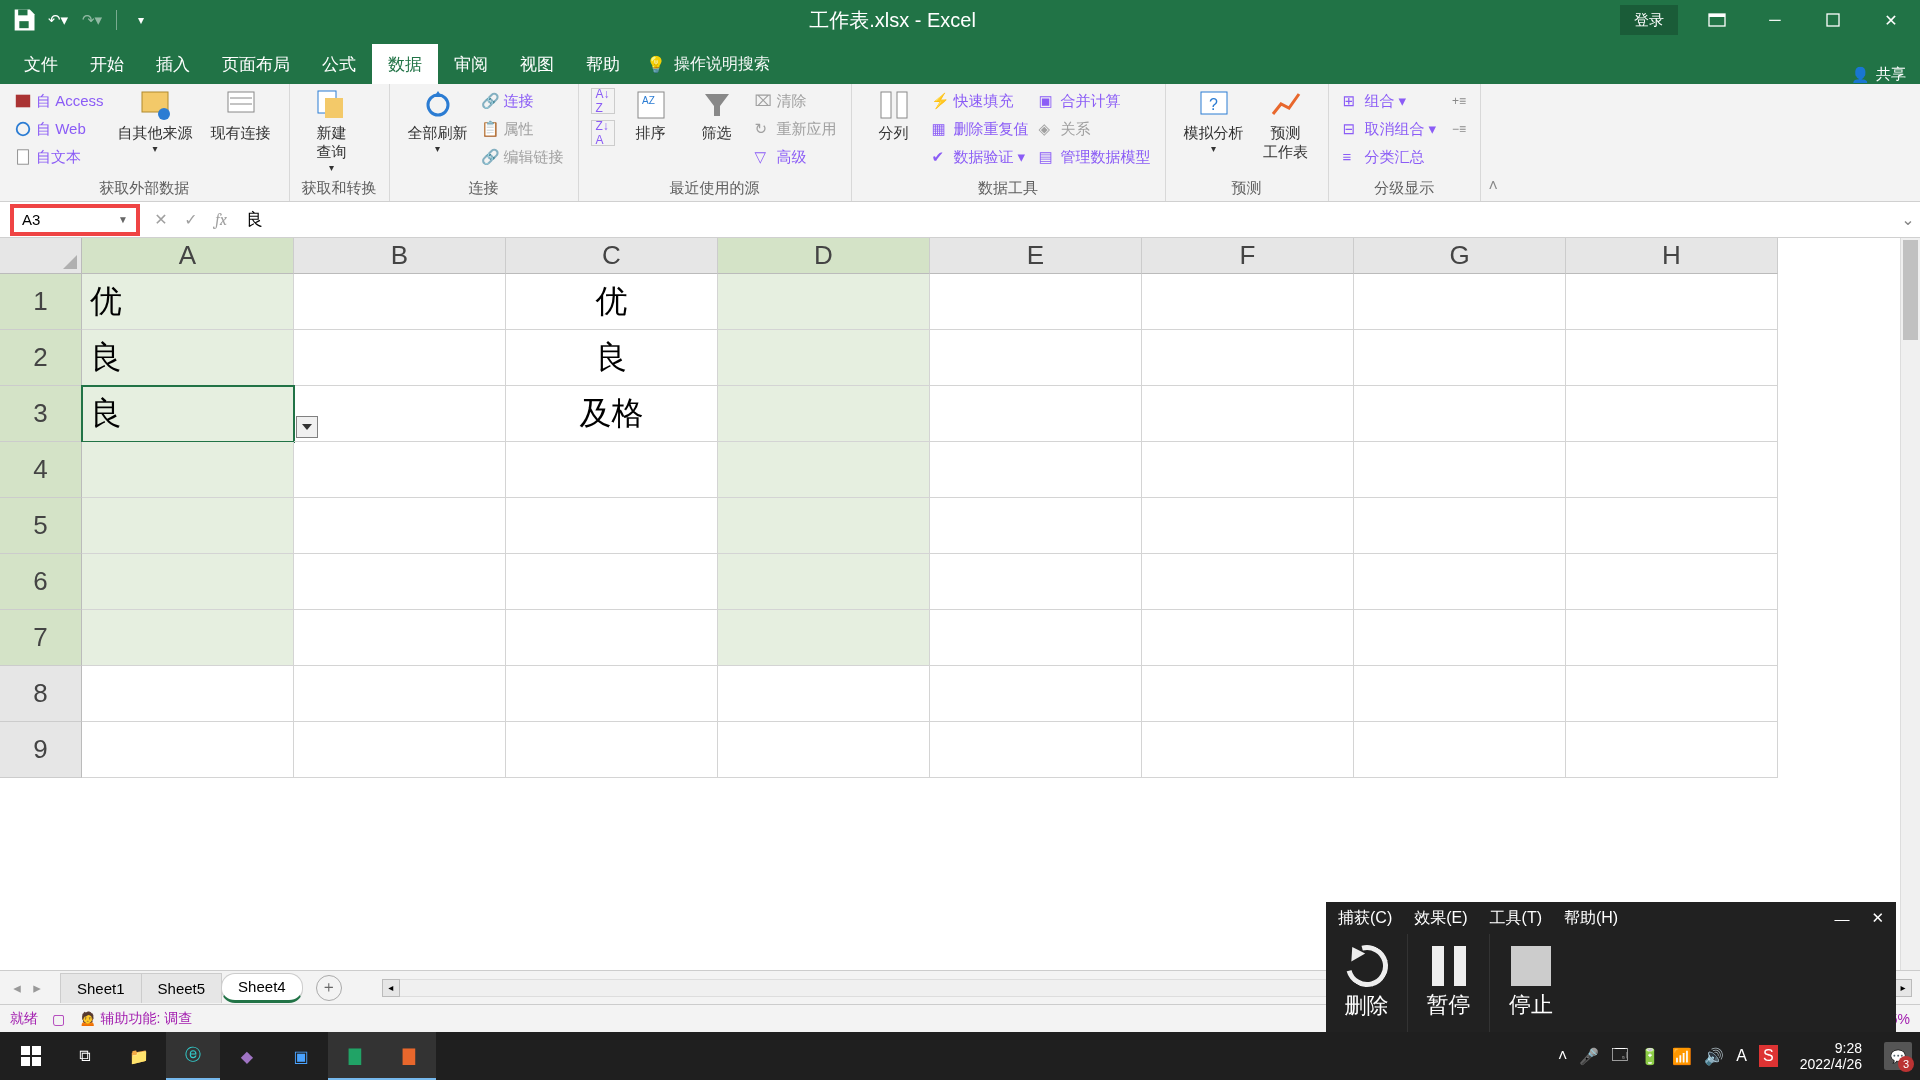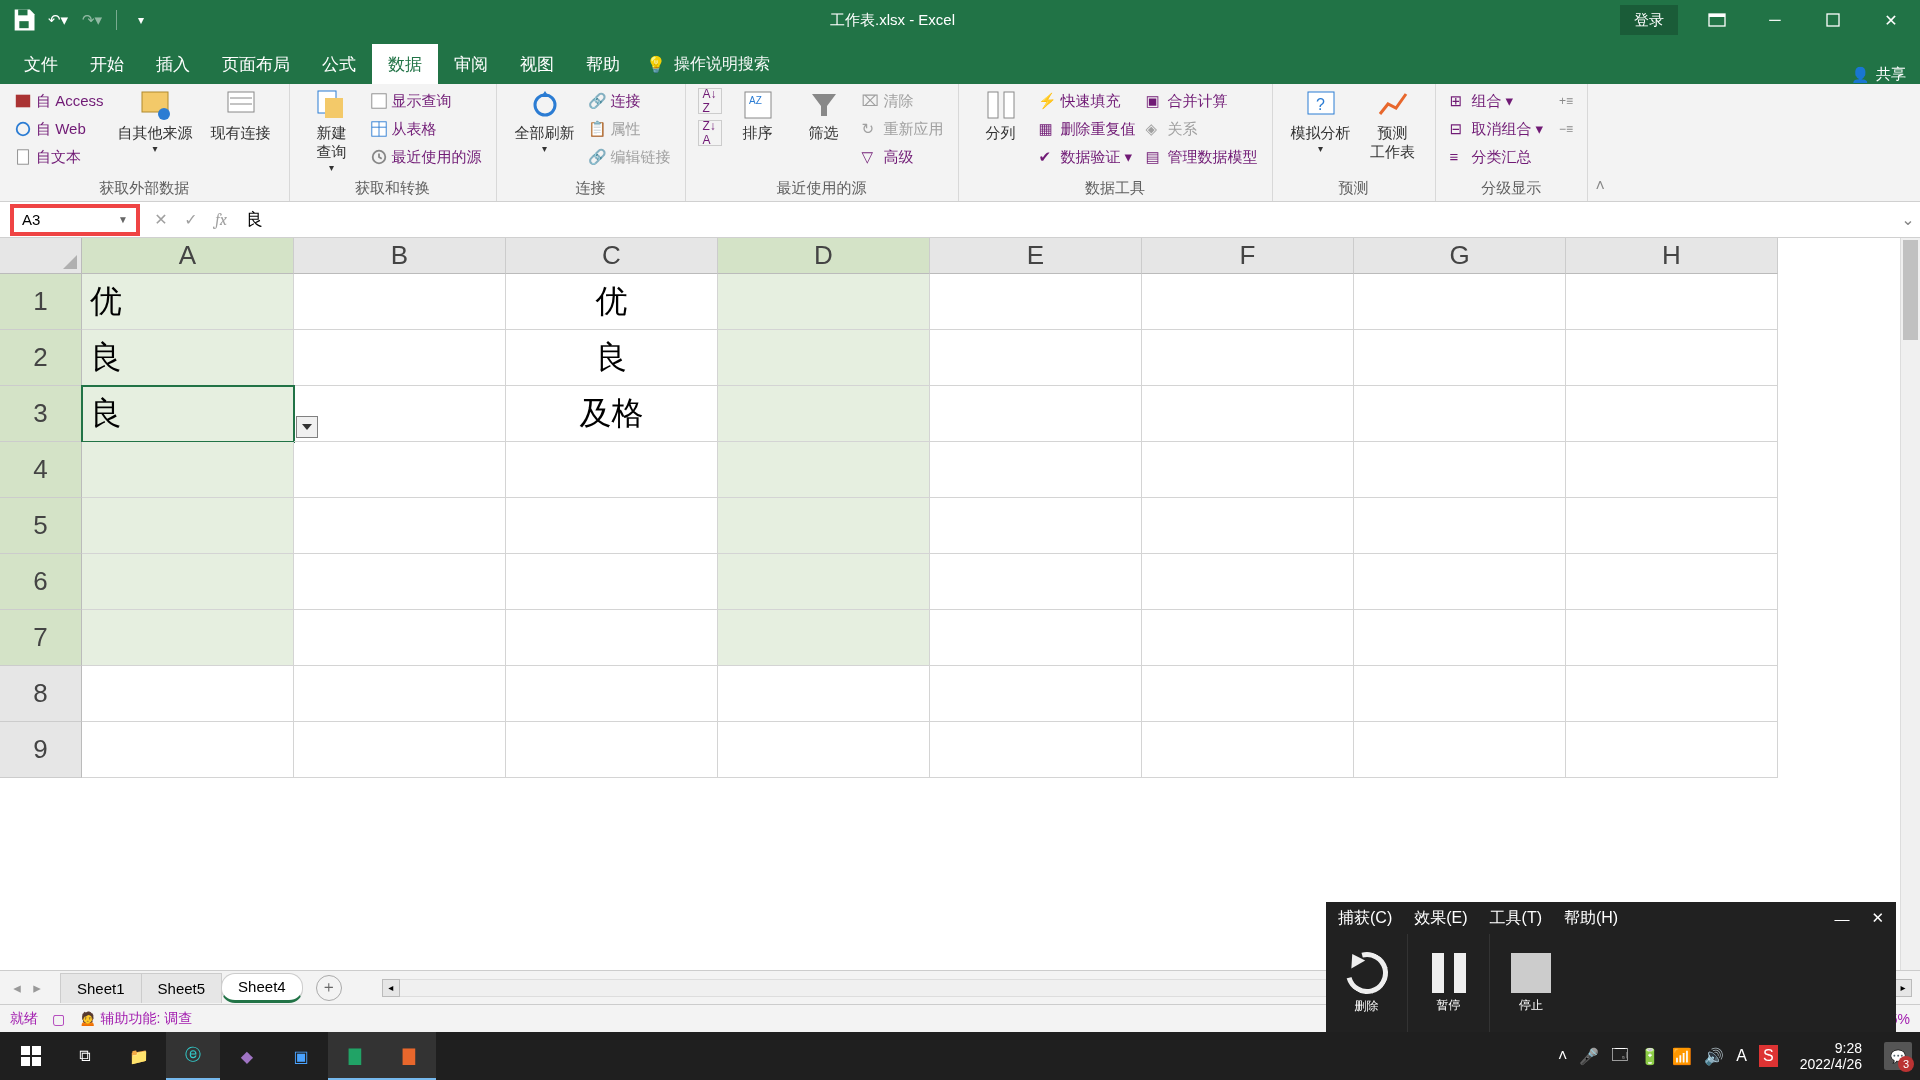--- a/index.html
+++ b/index.html
@@ -3,39 +3,39 @@
 <meta charset="utf-8">
 <style>
 * { margin:0; padding:0; box-sizing:border-box; font-family:"Microsoft YaHei","Segoe UI",sans-serif; user-select:none; }
 body { width:1920px; height:1080px; background:#e6e6e6; overflow:hidden; display:flex; flex-direction:column; }
 
 
 .titlebar { height:40px; background:#217346; display:flex; align-items:center; color:#fff; }
 .qat { display:flex; align-items:center; gap:6px; padding:0 10px; }
 .qat .qbtn { width:28px; height:28px; display:flex; align-items:center; justify-content:center; font-size:15px; }
 .qat .sep { width:1px; height:20px; background:rgba(255,255,255,.4); margin:0 4px; }
-.title-center { flex:1; text-align:center; font-size:15px; }
+.title-center { flex:1; text-align:center; font-size:20px; }
 .title-right { display:flex; align-items:center; height:100%; }
 .acct-btn { background:#1a5c38; padding:0 14px; height:30px; display:flex; align-items:center; font-size:15px; margin-right:10px; }
 .winbtn { width:58px; height:100%; display:flex; align-items:center; justify-content:center; font-size:16px; }
 
 
 .tabs { height:44px; background:#217346; display:flex; align-items:flex-end; color:#fff; padding-left:8px; }
 .tab { height:40px; padding:0 16px; display:flex; align-items:center; font-size:17px; }
 .tab.active { background:#fff; color:#217346; }
 .tabs .spacer { flex:1; }
 .tell { display:flex; align-items:center; gap:8px; font-size:16px; height:40px; padding:0 10px; opacity:.95; }
 .share { display:flex; align-items:center; gap:6px; padding:0 14px; font-size:15px; }
 
 
 .ribbon { height:118px; background:#f3f3f3; border-bottom:1px solid #d0d0d0; display:flex; }
 .group { display:flex; flex-direction:column; border-right:1px solid #d8d8d8; padding:4px 12px 2px 12px; }
 .group-body { flex:1; display:flex; align-items:flex-start; gap:6px; }
 .group-label { text-align:center; font-size:15px; color:#606060; height:22px; line-height:22px; position:relative; }
-.smallbtn { display:flex; align-items:center; gap:4px; font-size:15px; color:#701a75; height:26px; padding:0 2px; white-space:nowrap; }
+.smallbtn { display:flex; align-items:center; gap:4px; font-size:15px; color:#8b5cf6; height:26px; padding:0 2px; white-space:nowrap; }
 .smallbtn .ic { width:18px; height:18px; }
 .smallbtn.dis { color:#a0a0a0; }
 .bigbtn { display:flex; flex-direction:column; align-items:center; justify-content:center; padding:0 6px; font-size:15px; color:#333; text-align:center; min-width:60px; }
 .bigbtn .ic { width:34px; height:34px; margin-bottom:2px; }
 .vstack { display:flex; flex-direction:column; gap:2px; }
 .ribbon-collapse { width:24px; display:flex; align-items:flex-end; justify-content:center; padding-bottom:6px; color:#888; }
 
 
 .fbar { height:36px; background:#fff; border-bottom:1px solid #d0d0d0; display:flex; align-items:center; }
 .namebox { width:130px; height:32px; border:4px solid #ef4444; margin:0 6px 0 10px; display:flex; align-items:center; padding:0 8px; font-size:15px; background:#fff; }
@@ -84,21 +84,21 @@
 .rec-menu { height:32px; display:flex; align-items:center; padding:0 12px; gap:22px; font-size:16px; }
 .rec-menu .rsp{ flex:1; }
 .rec-menu .rbtn{ font-size:15px; }
 .rec-body { flex:1; display:flex; align-items:center; }
 .rec-panel { border-right:1px solid #333; height:100%; display:flex; flex-direction:column; align-items:center; justify-content:center; padding:0 14px; }
 .rec-panel.small .lbl{ font-size:15px; color:#ccc; }
 .rec-panel .time{ font-size:38px; font-family:Consolas,monospace; }
 .rec-panel .audioslider{ width:70px; height:6px; background:#444; position:relative; margin-top:10px; }
 .rec-panel .audioslider::after{ content:""; position:absolute; left:60%; top:-5px; width:8px; height:16px; background:#fff; }
 .rec-act { width:82px; display:flex; flex-direction:column; align-items:center; justify-content:center; gap:4px; height:100%; border-right:1px solid #333; }
-.rec-act .lbl{ font-size:12px; }
+.rec-act .lbl{ font-size:22px; }
 .rec-act.stop .sq{ width:40px; height:40px; background:#ccc; }
 .pause-icon{ width:34px; height:40px; display:flex; justify-content:space-between; }
 .pause-icon span{ width:12px; background:#eee; }
 .undo-icon{ width:42px; height:42px; border:5px solid #eee; border-radius:50%; border-left-color:transparent; transform:rotate(30deg); position:relative; }
 .undo-icon::after{ content:""; position:absolute; left:-9px; top:4px; width:0; height:0; border-left:8px solid transparent; border-right:8px solid transparent; border-bottom:12px solid #eee; transform:rotate(-60deg); }
 
 
 .taskbar { height:48px; background:#1f1f1f; display:flex; align-items:center; padding:0 4px; color:#fff; }
 .tbtn{ width:54px; height:48px; display:flex; align-items:center; justify-content:center; }
 .tbtn.active{ border-bottom:2px solid #76b9ed; background:#333; }
@@ -214,42 +214,20 @@
     <div class="group-body">
       <div class="bigbtn">
           <span class="ic"><svg viewBox="0 0 34 34">
               <rect x="3" y="3" width="18" height="22" fill="#fff" stroke="#2b7cd3"></rect>
               <rect x="10" y="10" width="18" height="20" fill="#f3c969"></rect>
             </svg></span>
           <span style="white-space:pre-line">新建
 查询</span>
           <span style="font-size:10px">▾</span>
         </div>
-      <div class="vstack">
-        <div class="smallbtn">
-            <span class="ic"><svg viewBox="0 0 20 20">
-                <rect x="2" y="2" width="16" height="16" fill="#fff" stroke="#888"></rect>
-              </svg></span>
-            <span>显示查询</span>
-          </div>
-        <div class="smallbtn">
-            <span class="ic"><svg viewBox="0 0 20 20">
-                <rect x="2" y="2" width="16" height="16" fill="#fff" stroke="#2b7cd3"></rect>
-                <path d="M2 8h16M10 2v16" stroke="#2b7cd3"></path>
-              </svg></span>
-            <span>从表格</span>
-          </div>
-        <div class="smallbtn">
-            <span class="ic"><svg viewBox="0 0 20 20">
-                <circle cx="10" cy="10" r="7" fill="none" stroke="#888" stroke-width="2"></circle>
-                <path d="M10 6v4l3 2" stroke="#888" stroke-width="2" fill="none"></path>
-              </svg></span>
-            <span>最近使用的源</span>
-          </div>
-      </div>
     </div>
     <div class="group-label">获取和转换</div>
   </div>
 
   <div class="group">
     <div class="group-body">
       <div class="bigbtn">
           <span class="ic"><svg viewBox="0 0 34 34">
               <circle cx="17" cy="17" r="10" fill="none" stroke="#2b7cd3" stroke-width="3"></circle>
               <path d="M17 3l4 6h-8z" fill="#2b7cd3"></path>

